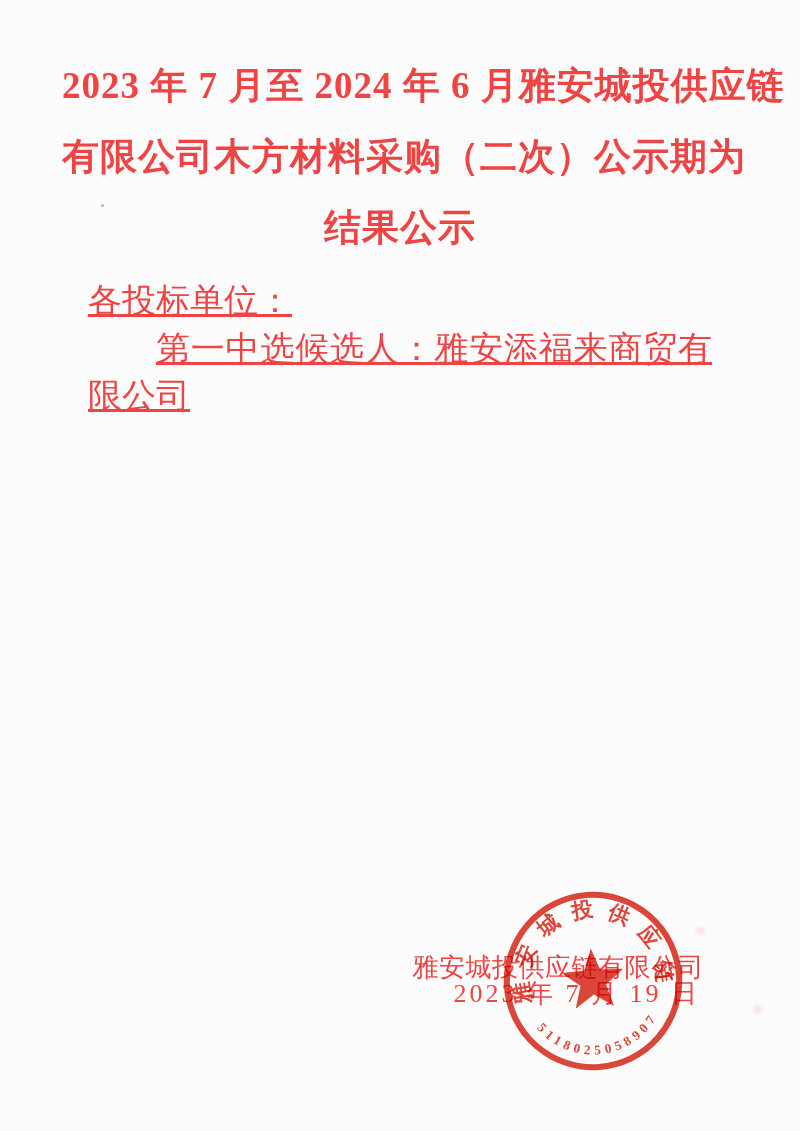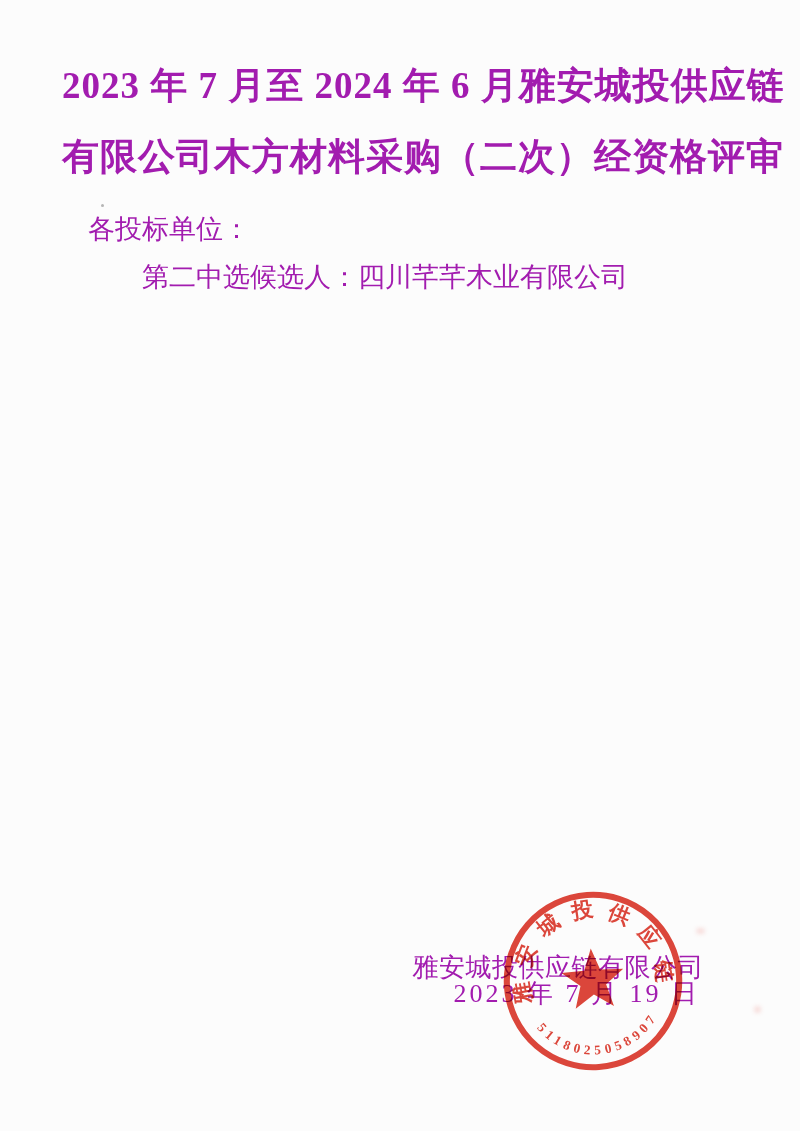--- a/index.html
+++ b/index.html
@@ -1,38 +1,39 @@
 <!DOCTYPE html>
 <html><head>
 <meta charset="utf-8">
 <style>
   html,body{margin:0;padding:0;background:#e9e9e9;}
   .page{
     position:relative;
     width:800px;height:1131px;
     margin:0 auto;
     background:#fcfcfc;
-    color:#a21caf;
+    color:#ef4444;
     font-family:"Liberation Serif","DejaVu Serif",serif;
     overflow:hidden;
   }
   .title{
     margin:50px 62px 0;
     text-align:center;
     font-size:37px;
     font-weight:bold;
     line-height:71px;
     letter-spacing:1px;
   }
   .title-line{white-space:nowrap;}
   .body-text{
     margin:14px 88px 0;
-    font-size:27px;
+    font-size:34px;
     line-height:47.5px;
     text-align:justify;
+    text-decoration:underline;
   }
   .body-text p{margin:0;}
   .indent{text-indent:2em;}
   .signature{
     position:absolute;
     top:955px;right:96px;
     text-align:right;
     font-size:26px;
     line-height:26px;
     z-index:2;
@@ -67,26 +68,27 @@
   .smudge-a{left:696px;top:928px;width:9px;height:6px;}
   .smudge-b{left:754px;top:1006px;width:7px;height:7px;}
 </style>
 </head>
 <body>
 
 <div class="page">
 
   <div class="title">
     <div class="title-line">2023 年 7 月至 2024 年 6 月雅安城投供应链</div>
-    <div class="title-line">有限公司木方材料采购（二次）经资格评审</div>
+    <div class="title-line">有限公司木方材料采购（二次）公示期为</div>
+    <div class="title-line">结果公示</div>
   </div>
 
   <div class="body-text">
     <p>各投标单位：</p>
-    <p class="indent">第二中选候选人：四川芊芊木业有限公司</p>
+    <p class="indent">第一中选候选人：雅安添福来商贸有限公司</p>
   </div>
 
   <div class="signature">
     <div class="sig-company">雅安城投供应链有限公司</div>
     <div class="sig-date">2023 年 7 月 19 日</div>
   </div>
 
   <div class="seal">
     <svg viewBox="0 0 200 200">
       <defs>

